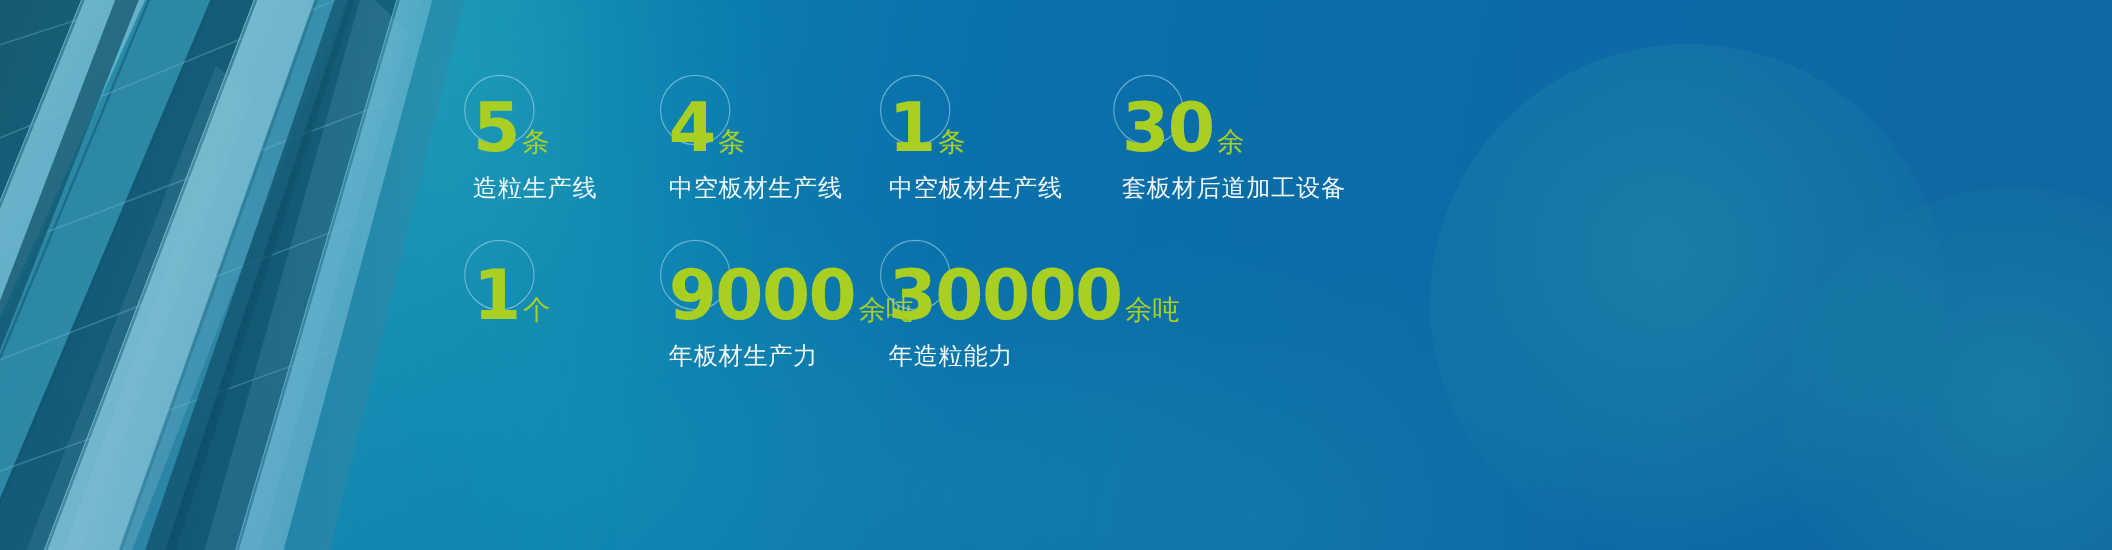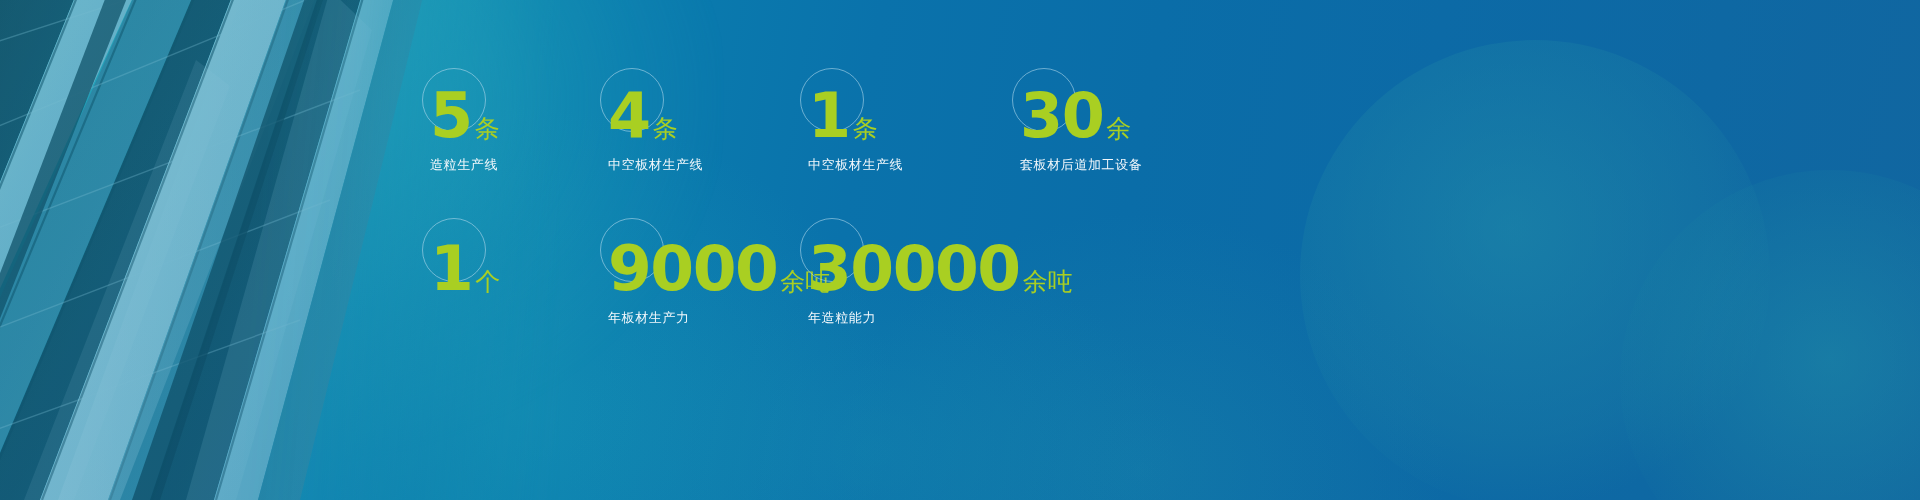--- a/index.html
+++ b/index.html
@@ -100,21 +100,21 @@
   }
   .unit{
     font-size:25px;
     color:#a9cf22;
     margin-left:3px;
     letter-spacing:0px;
     font-family:"DejaVu Sans","Liberation Sans",sans-serif;
   }
   .label{
     margin-top:9px;
-    font-size:13px;
+    font-size:22px;
     color:#f2f8fc;
     letter-spacing:.6px;
     white-space:nowrap;
     font-family:"DejaVu Sans","Liberation Sans",sans-serif;
   }
   
   .stat.r2 .num{font-size:63px;}
   .stat.r2 .unit{font-size:25px;}
 </style>
 </head>

